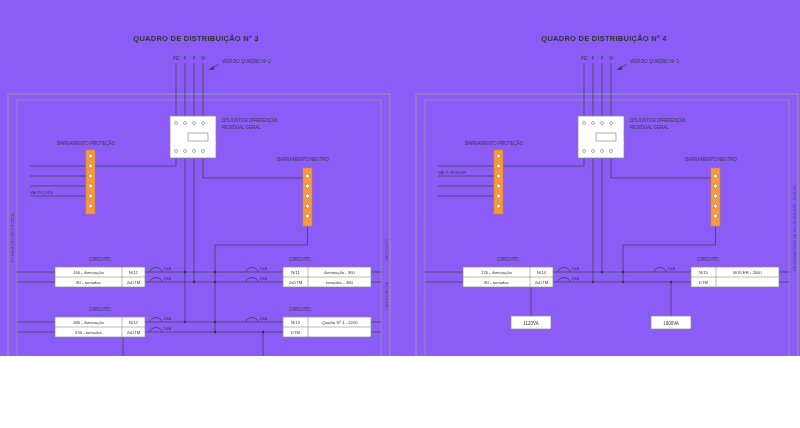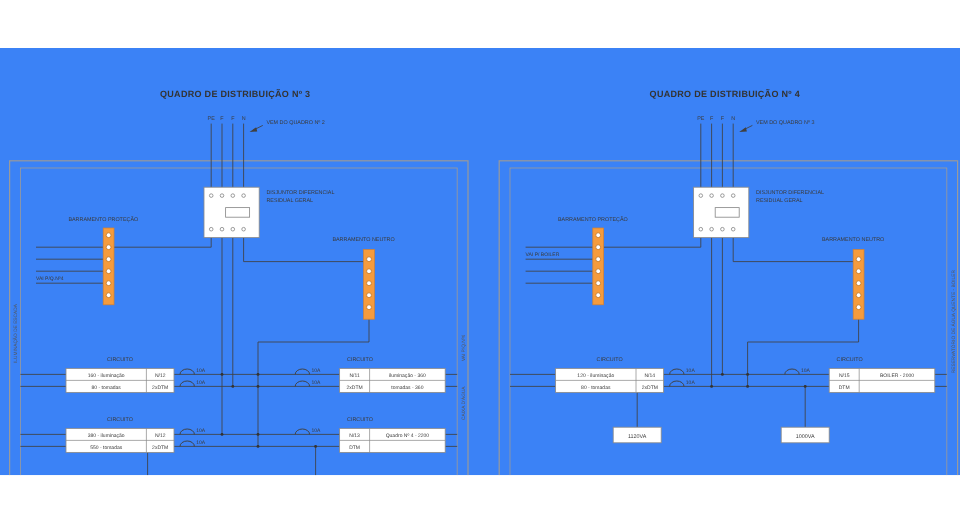--- a/index.html
+++ b/index.html
@@ -1,16 +1,16 @@
 <!DOCTYPE html>
 <html><head>
 <meta charset="utf-8">
 <style>
   html,body{margin:0;padding:0;background:#ffffff;}
-  .stage{width:800px;height:356px;position:relative;background:#3b82f6;font-family:"Liberation Sans",sans-serif;overflow:hidden;margin-top:40px;}
+  .stage{width:800px;height:356px;position:relative;background:#8b5cf6;font-family:"Liberation Sans",sans-serif;overflow:hidden;}
   svg{display:block;}
   svg text{fill:#3a3a3a;font-family:"Liberation Sans",sans-serif;}
   .t-title{font-size:7.5px;font-weight:bold;letter-spacing:.25px;fill:#333;}
   .t-sm{font-size:4.5px;}
   .t-xs{font-size:4.2px;}
   .t-cell{font-size:4.2px;}
   .t-rot{font-size:4px;fill:#555;}
   .wire{stroke:#404040;stroke-width:.7;fill:none;}
   .border-outer{fill:none;stroke:#9a9a9a;stroke-width:1;}
   .border-inner{fill:none;stroke:#9a9a9a;stroke-width:.7;}

